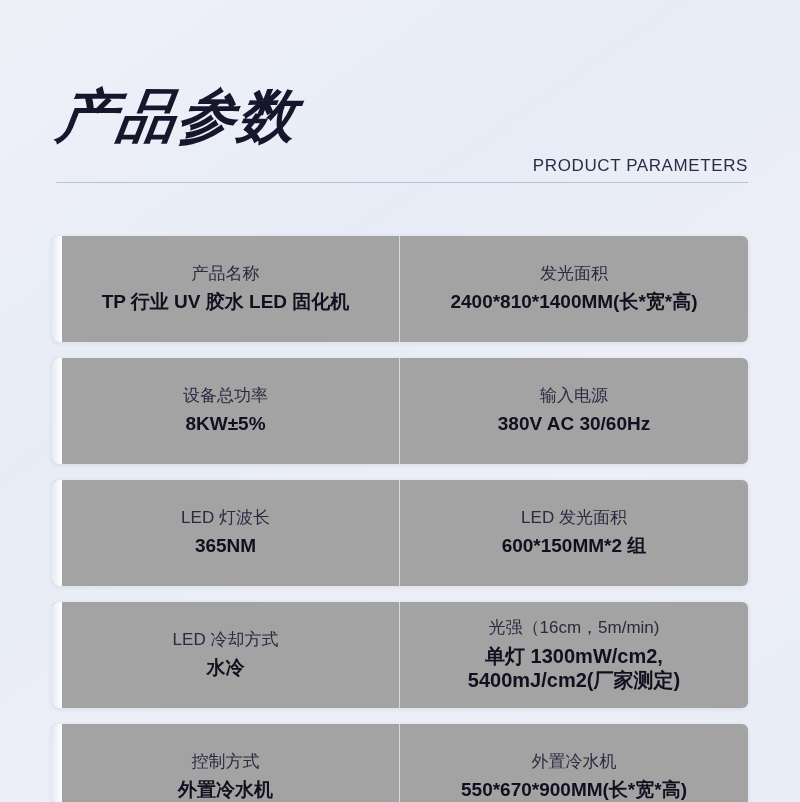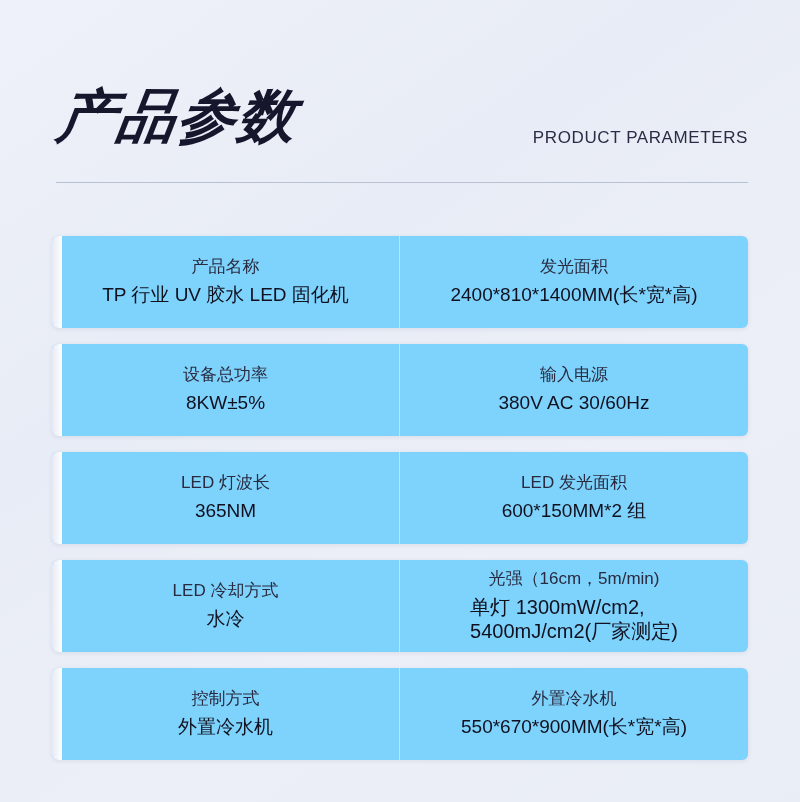--- a/index.html
+++ b/index.html
@@ -34,43 +34,43 @@
     font-weight: bold;
     letter-spacing: 2px;
     color: #16162c;
     font-style: italic;
     transform: skewX(-8deg);
     font-family: "DejaVu Sans", "Liberation Sans", sans-serif;
   }
   .title-en {
     position: absolute;
     right: 0px;
-    top: 128px;
+    top: 156px;
     font-size: 17px;
     letter-spacing: 0.6px;
     color: #2b2b45;
     font-family: "Liberation Sans", sans-serif;
   }
   .header-rule {
     position: absolute;
     left: 4px;
     right: 0px;
     top: 182px;
     height: 1px;
     background: #b9c0d2;
   }
   .rows {
     position: relative;
     margin-top: 48px;
   }
   .row {
     position: relative;
-    height: 92px;
+    height: 106px;
     margin-bottom: 16px;
-    background: #7dd3fc;
+    background: #a3a3a3;
     border-radius: 6px;
     box-shadow: 0 1px 4px rgba(60,70,110,0.10);
     display: flex;
     overflow: hidden;
   }
   .row::before {
     content: "";
     position: absolute;
     left: 0; top: 0; bottom: 0;
     width: 10px;
@@ -90,23 +90,23 @@
   }
   .cell-label {
     font-size: 17px;
     color: #2a2a40;
     margin-bottom: 7px;
     text-align: center;
     line-height: 1.2;
   }
   .cell-value {
     font-size: 19px;
-    font-weight: normal;
+    font-weight: bold;
     color: #10101f;
-    text-align: left;
+    text-align: center;
     line-height: 1.18;
     white-space: pre-line;
   }
   .cell-value.small {
     font-size: 20px;
   }
 </style>
 </head>
 <body>
 

